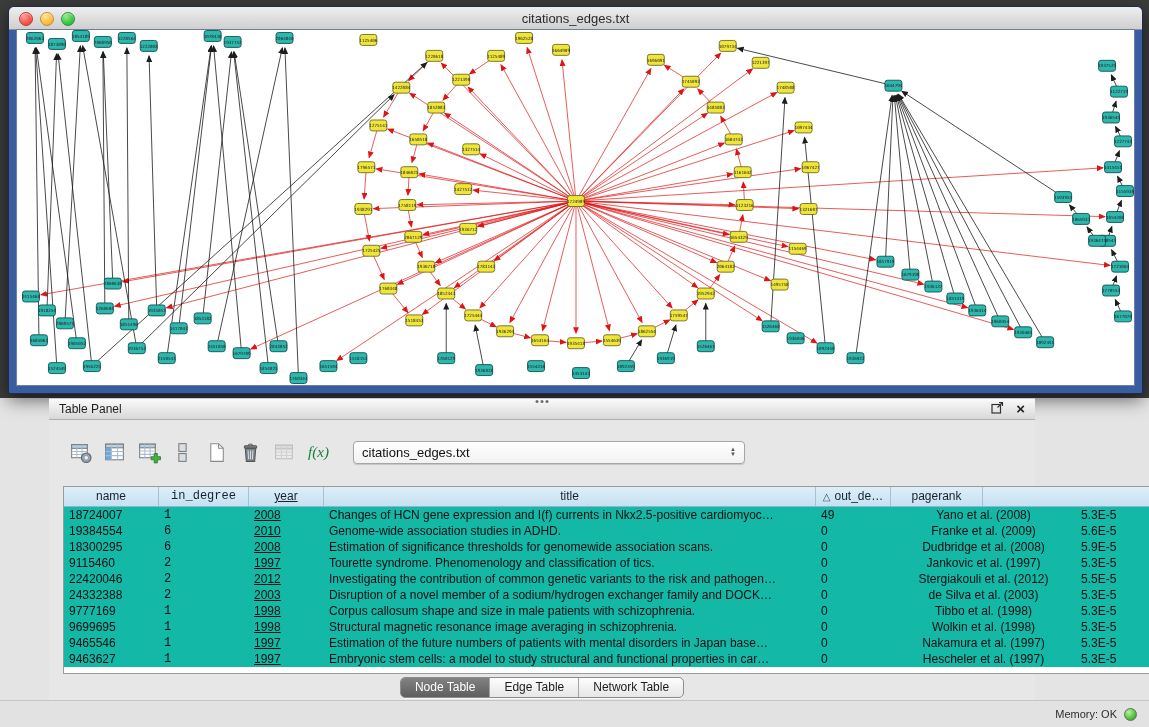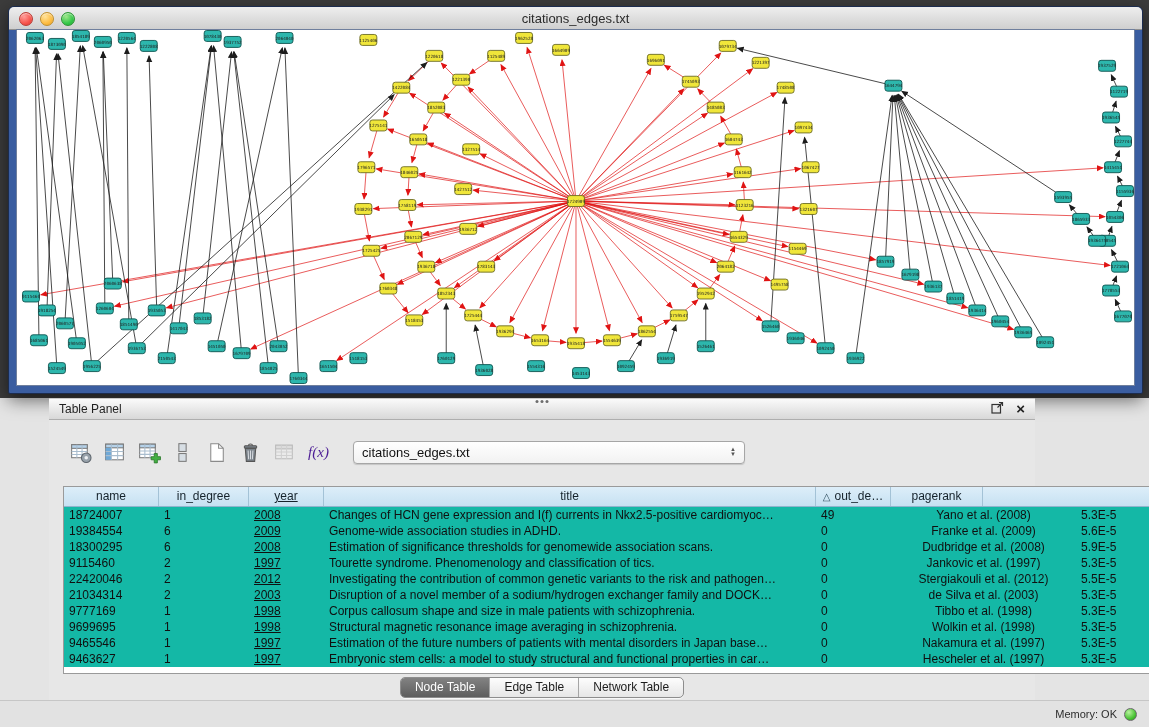--- a/index.html
+++ b/index.html
@@ -34,37 +34,37 @@
   .panel-title{font-size:12px;color:#1f1f1f;}
   .panel-grip{position:absolute;left:50%;top:1px;transform:translateX(-50%);display:flex;gap:2px;}
   .panel-grip i{width:3px;height:3px;border-radius:50%;background:#6d6d6d;display:block;}
   .panel-actions{margin-left:auto;display:flex;align-items:center;gap:12px;}
   .panel-actions .close-x{font-size:15px;font-weight:bold;color:#222;line-height:14px;cursor:default;}
   .panel-body{position:relative;height:280px;}
   .toolbar{display:flex;align-items:center;padding:16px 0 0 16px;height:32px;}
   .tbtn{width:31px;height:28px;display:flex;align-items:center;justify-content:center;margin-right:3px;border-radius:3px;}
   .tbtn svg{width:25px;height:25px;}
   .tbtn.disabled{opacity:.45;}
-  .fx-btn{font-family:"Liberation Serif",serif;font-style:italic;font-size:15px;color:#4c1d95;}
+  .fx-btn{font-family:"Liberation Serif",serif;font-style:italic;font-size:15px;color:#15803d;}
   .combo{margin-left:16px;width:392px;height:23px;border:1px solid #a6a6a6;border-radius:4px;
          background:linear-gradient(#ffffff,#f2f2f2);box-shadow:0 1px 1px rgba(0,0,0,.15);
          display:flex;align-items:center;padding:0 8px;box-sizing:border-box;font-size:13px;color:#111;}
   .combo-arrows{margin-left:auto;display:flex;flex-direction:column;font-size:6px;line-height:5px;color:#555;}
   
   .table-wrap{position:absolute;left:14px;top:66px;width:1121px;height:188px;background:#fff;
               border:1px solid #9a9a9a;box-sizing:border-box;overflow:hidden;}
   .thead{display:flex;height:19px;line-height:18px;background:linear-gradient(#ddeef9,#c6e1f2);
          border-bottom:1px solid #8fb4cd;}
   .th{box-sizing:border-box;font-size:12px;color:#15222b;text-align:center;
       border-right:1px solid #a3c2d6;overflow:hidden;white-space:nowrap;}
   .sort-icon{font-size:10px;margin-right:4px;color:#33505f;}
   .tr{display:flex;height:16px;line-height:16px;background:#14b8a6;}
   .td{box-sizing:border-box;font-size:12px;color:#101010;padding:0 5px;
       overflow:hidden;white-space:nowrap;text-overflow:ellipsis;}
-  .col-0{width:95px;} .col-1{width:90px;} .col-2{width:75px;text-decoration:underline;} .col-3{width:492px;}
+  .col-0{width:95px;} .col-1{width:90px;font-family:Liberation Mono, monospace;} .col-2{width:75px;text-decoration:underline;} .col-3{width:492px;}
   .col-4{width:75px;} .col-5{width:185px;} .col-6{width:92px;}
   .td.col-5{text-align:center;}
   .vscroll{position:absolute;right:0;top:19px;bottom:0;width:15px;background:#fbfbfb;border-left:1px solid #e0e0e0;}
   .vthumb{position:absolute;left:2px;right:2px;top:2px;height:62px;border-radius:6px;
           background:linear-gradient(90deg,#d6d6d6,#bdbdbd);border:1px solid #ababab;}
   
   .tabs-row{position:absolute;left:0;top:254px;width:100%;height:26px;display:flex;align-items:center;justify-content:center;text-align:right;}
   .segmented{display:inline-flex;border:1px solid #8d8d8d;border-radius:5px;overflow:hidden;
              background:linear-gradient(#fdfdfd,#e6e6e6);box-shadow:0 1px 0 rgba(255,255,255,.7);}
   .tab{padding:2px 14px;font-size:12px;color:#1c1c1c;border-left:1px solid #a5a5a5;line-height:15px;}
@@ -811,21 +811,21 @@
               <div class="td col-1">1</div>
               <div class="td col-2">2008</div>
               <div class="td col-3">Changes of HCN gene expression and I(f) currents in Nkx2.5-positive cardiomyoc…</div>
               <div class="td col-4">49</div>
               <div class="td col-5">Yano et al. (2008)</div>
               <div class="td col-6">5.3E-5</div>
             </div>
             <div class="tr">
               <div class="td col-0">19384554</div>
               <div class="td col-1">6</div>
-              <div class="td col-2">2009</div>
+              <div class="td col-2">2010</div>
               <div class="td col-3">Genome-wide association studies in ADHD.</div>
               <div class="td col-4">0</div>
               <div class="td col-5">Franke et al. (2009)</div>
               <div class="td col-6">5.6E-5</div>
             </div>
             <div class="tr">
               <div class="td col-0">18300295</div>
               <div class="td col-1">6</div>
               <div class="td col-2">2008</div>
               <div class="td col-3">Estimation of significance thresholds for genomewide association scans.</div>
@@ -845,21 +845,21 @@
             <div class="tr">
               <div class="td col-0">22420046</div>
               <div class="td col-1">2</div>
               <div class="td col-2">2012</div>
               <div class="td col-3">Investigating the contribution of common genetic variants to the risk and pathogen…</div>
               <div class="td col-4">0</div>
               <div class="td col-5">Stergiakouli et al. (2012)</div>
               <div class="td col-6">5.5E-5</div>
             </div>
             <div class="tr">
-              <div class="td col-0">21034314</div>
+              <div class="td col-0">24332388</div>
               <div class="td col-1">2</div>
               <div class="td col-2">2003</div>
               <div class="td col-3">Disruption of a novel member of a sodium/hydrogen exchanger family and DOCK…</div>
               <div class="td col-4">0</div>
               <div class="td col-5">de Silva et al. (2003)</div>
               <div class="td col-6">5.3E-5</div>
             </div>
             <div class="tr">
               <div class="td col-0">9777169</div>
               <div class="td col-1">1</div>

